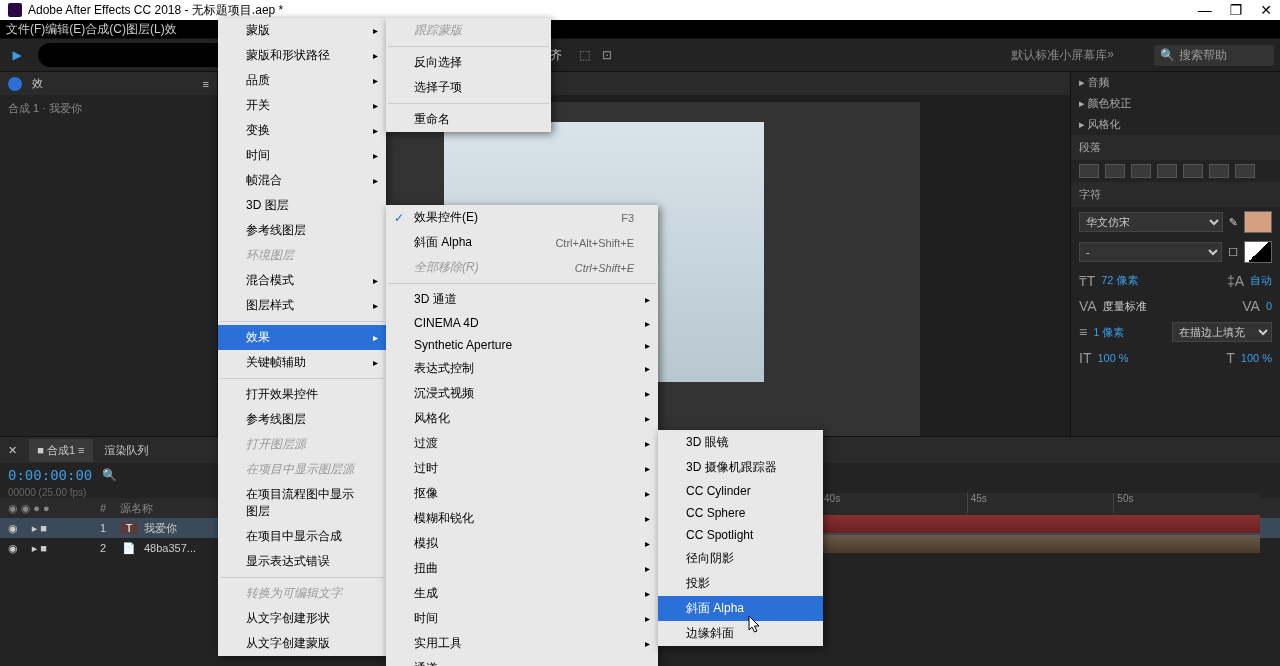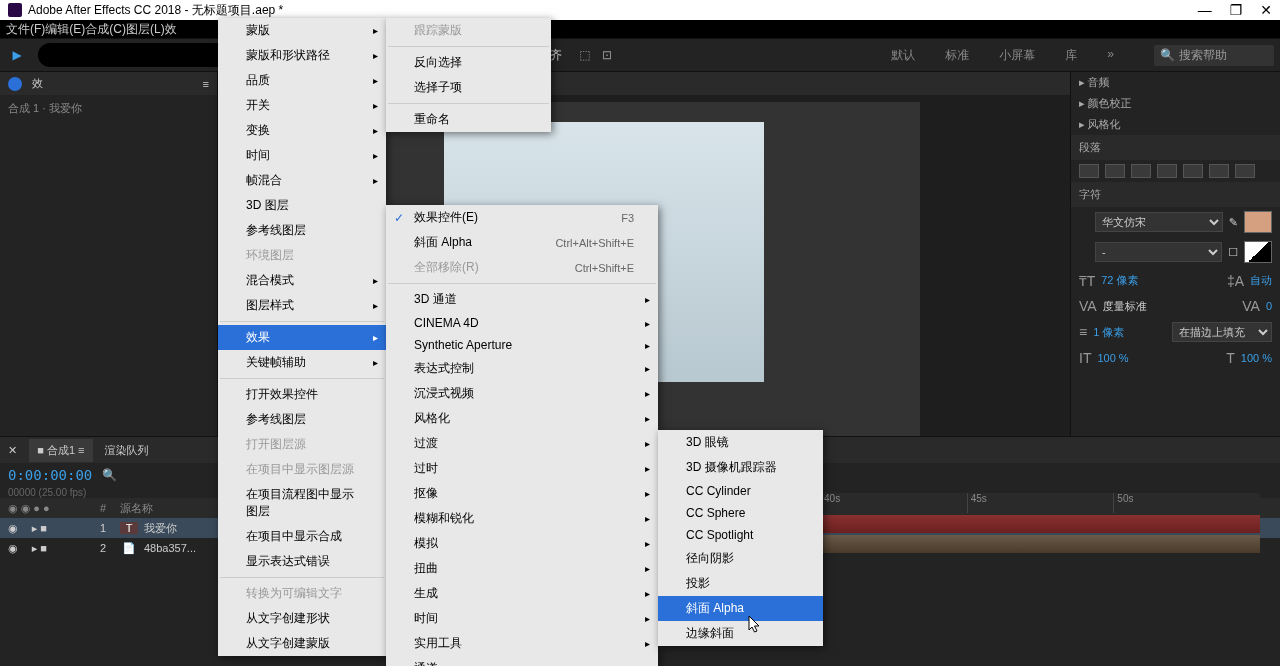--- a/index.html
+++ b/index.html
@@ -11,21 +11,21 @@
     .window-controls { display: flex; gap: 18px; font-size: 14px; }
     .window-controls span { cursor: pointer; }
     
     .menu-bar { background: #000000; height: 18px; display: flex; align-items: center; padding: 0 6px; font-size: 12px; }
     .menu-bar span { cursor: pointer; }
     
     .toolbar { background: #232323; height: 34px; border-top: 1px solid #111; border-bottom: 1px solid #111; display: flex; align-items: center; padding: 0 6px; }
     .toolbar-left { display: flex; align-items: center; gap: 4px; }
     .tool-icon { width: 22px; height: 22px; display: inline-flex; align-items: center; justify-content: center; color: #999; }
     .toolbar-spacer { flex: 1; }
-    .toolbar-right { display: flex; gap: 30px; padding-right: 20px; }
+    .toolbar-right { display: flex; padding-right: 20px; }
     .toolbar-right span { color: #888; }
     .search-box { display: flex; align-items: center; background: #333; padding: 2px 6px; border-radius: 2px; gap: 4px; color: #999; width: 120px; margin-left: 20px; }
     
     .main-area { display: flex; height: calc(100% - 72px); }
     
     .left-panel { width: 218px; background: #232323; border-right: 1px solid #111; }
     .tab-header { background: #2a2a2a; padding: 4px 8px; font-size: 11px; display: flex; align-items: center; gap: 6px; }
     .breadcrumb { padding: 6px 8px; font-size: 11px; color: #888; }
     
     .comp-panel { flex: 1; background: #1e1e1e; position: relative; }
@@ -59,34 +59,34 @@
     .layer-row.selected { background: #3a4a5a; }
     .layer-bar-area { position: absolute; left: 380px; top: 56px; right: 20px; }
     .time-ruler { height: 20px; background: #2a2a2a; display: flex; font-size: 10px; color: #888; }
     .time-mark { flex: 1; border-left: 1px solid #444; padding-left: 3px; }
     .layer-bar { height: 18px; background: linear-gradient(#8a3030, #6a2020); margin-top: 2px; }
     
     
     .context-menu { position: absolute; background: #e8e8e8; color: #000; box-shadow: 2px 2px 8px rgba(0,0,0,0.5); font-size: 12px; min-width: 165px; z-index: 100; }
     .context-menu .item { padding: 4px 24px 4px 28px; display: flex; justify-content: space-between; align-items: center; position: relative; }
     .context-menu .item.highlighted { background: #2a70d8; color: #fff; }
-    .context-menu .item.disabled { color: #999; }
+    .context-menu .item.disabled { color: #999; font-style: italic; }
     .context-menu .divider { height: 1px; background: #ccc; margin: 3px 2px; }
     .context-menu .arrow::after { content: "▸"; position: absolute; right: 8px; font-size: 10px; }
     .context-menu .check::before { content: "✓"; position: absolute; left: 8px; color: #2a70d8; }
     .context-menu .shortcut { color: #666; font-size: 11px; }
     .cursor-icon { position: absolute; width: 14px; height: 18px; pointer-events: none; z-index: 200; }
     
     
     .icon-glyph { font-size: 14px; color: #999; }
     .blue-accent { color: #3a9fe8; }
     .dot { width: 14px; height: 14px; border-radius: 50%; background: #777; display: inline-block; margin-right: 4px; }
     .dot.active { background: #2a70d8; }
     
-    select.panel-select { background: #333; color: #ccc; border: 1px solid #444; font-size: 11px; width: 100%; padding: 2px; margin-left: 16px; }
+    select.panel-select { background: #333; color: #ccc; border: 1px solid #444; font-size: 11px; width: 100%; padding: 2px; }
   </style>
 </head>
 <body>
 
 <div class="title-bar">
   <div class="title-bar-left">
     <span class="title-bar-icon"></span>
     <span>Adobe After Effects CC 2018 - 无标题项目.aep *</span>
   </div>
   <div class="window-controls">

